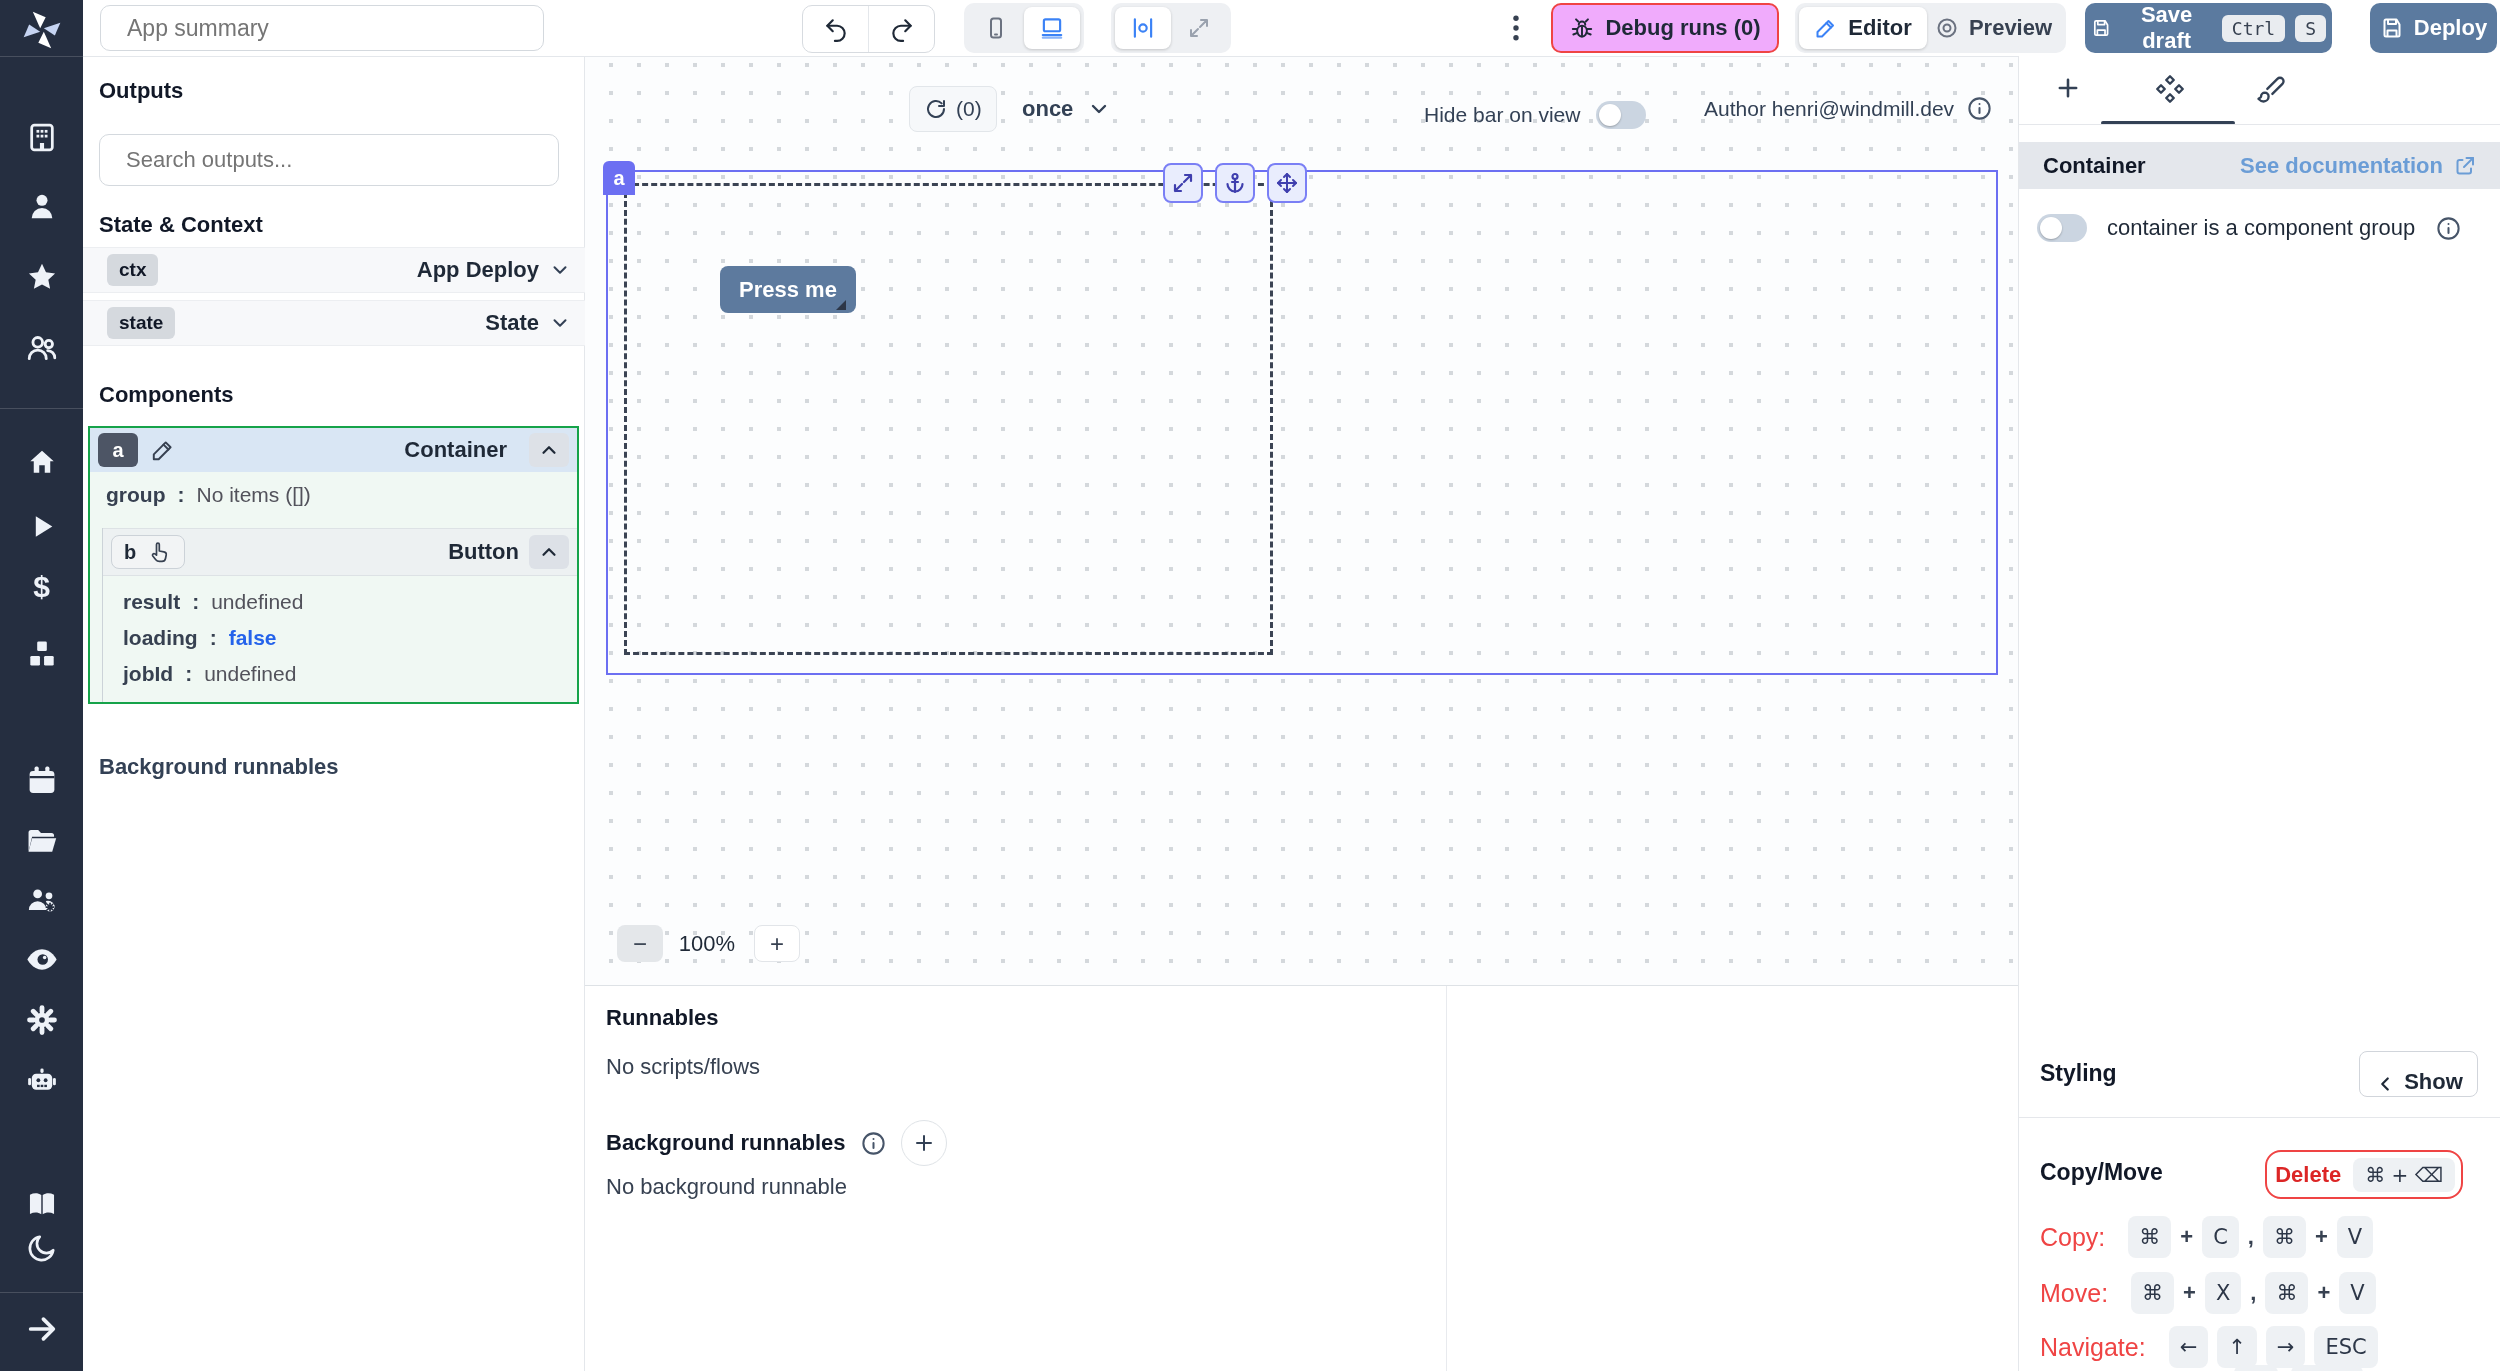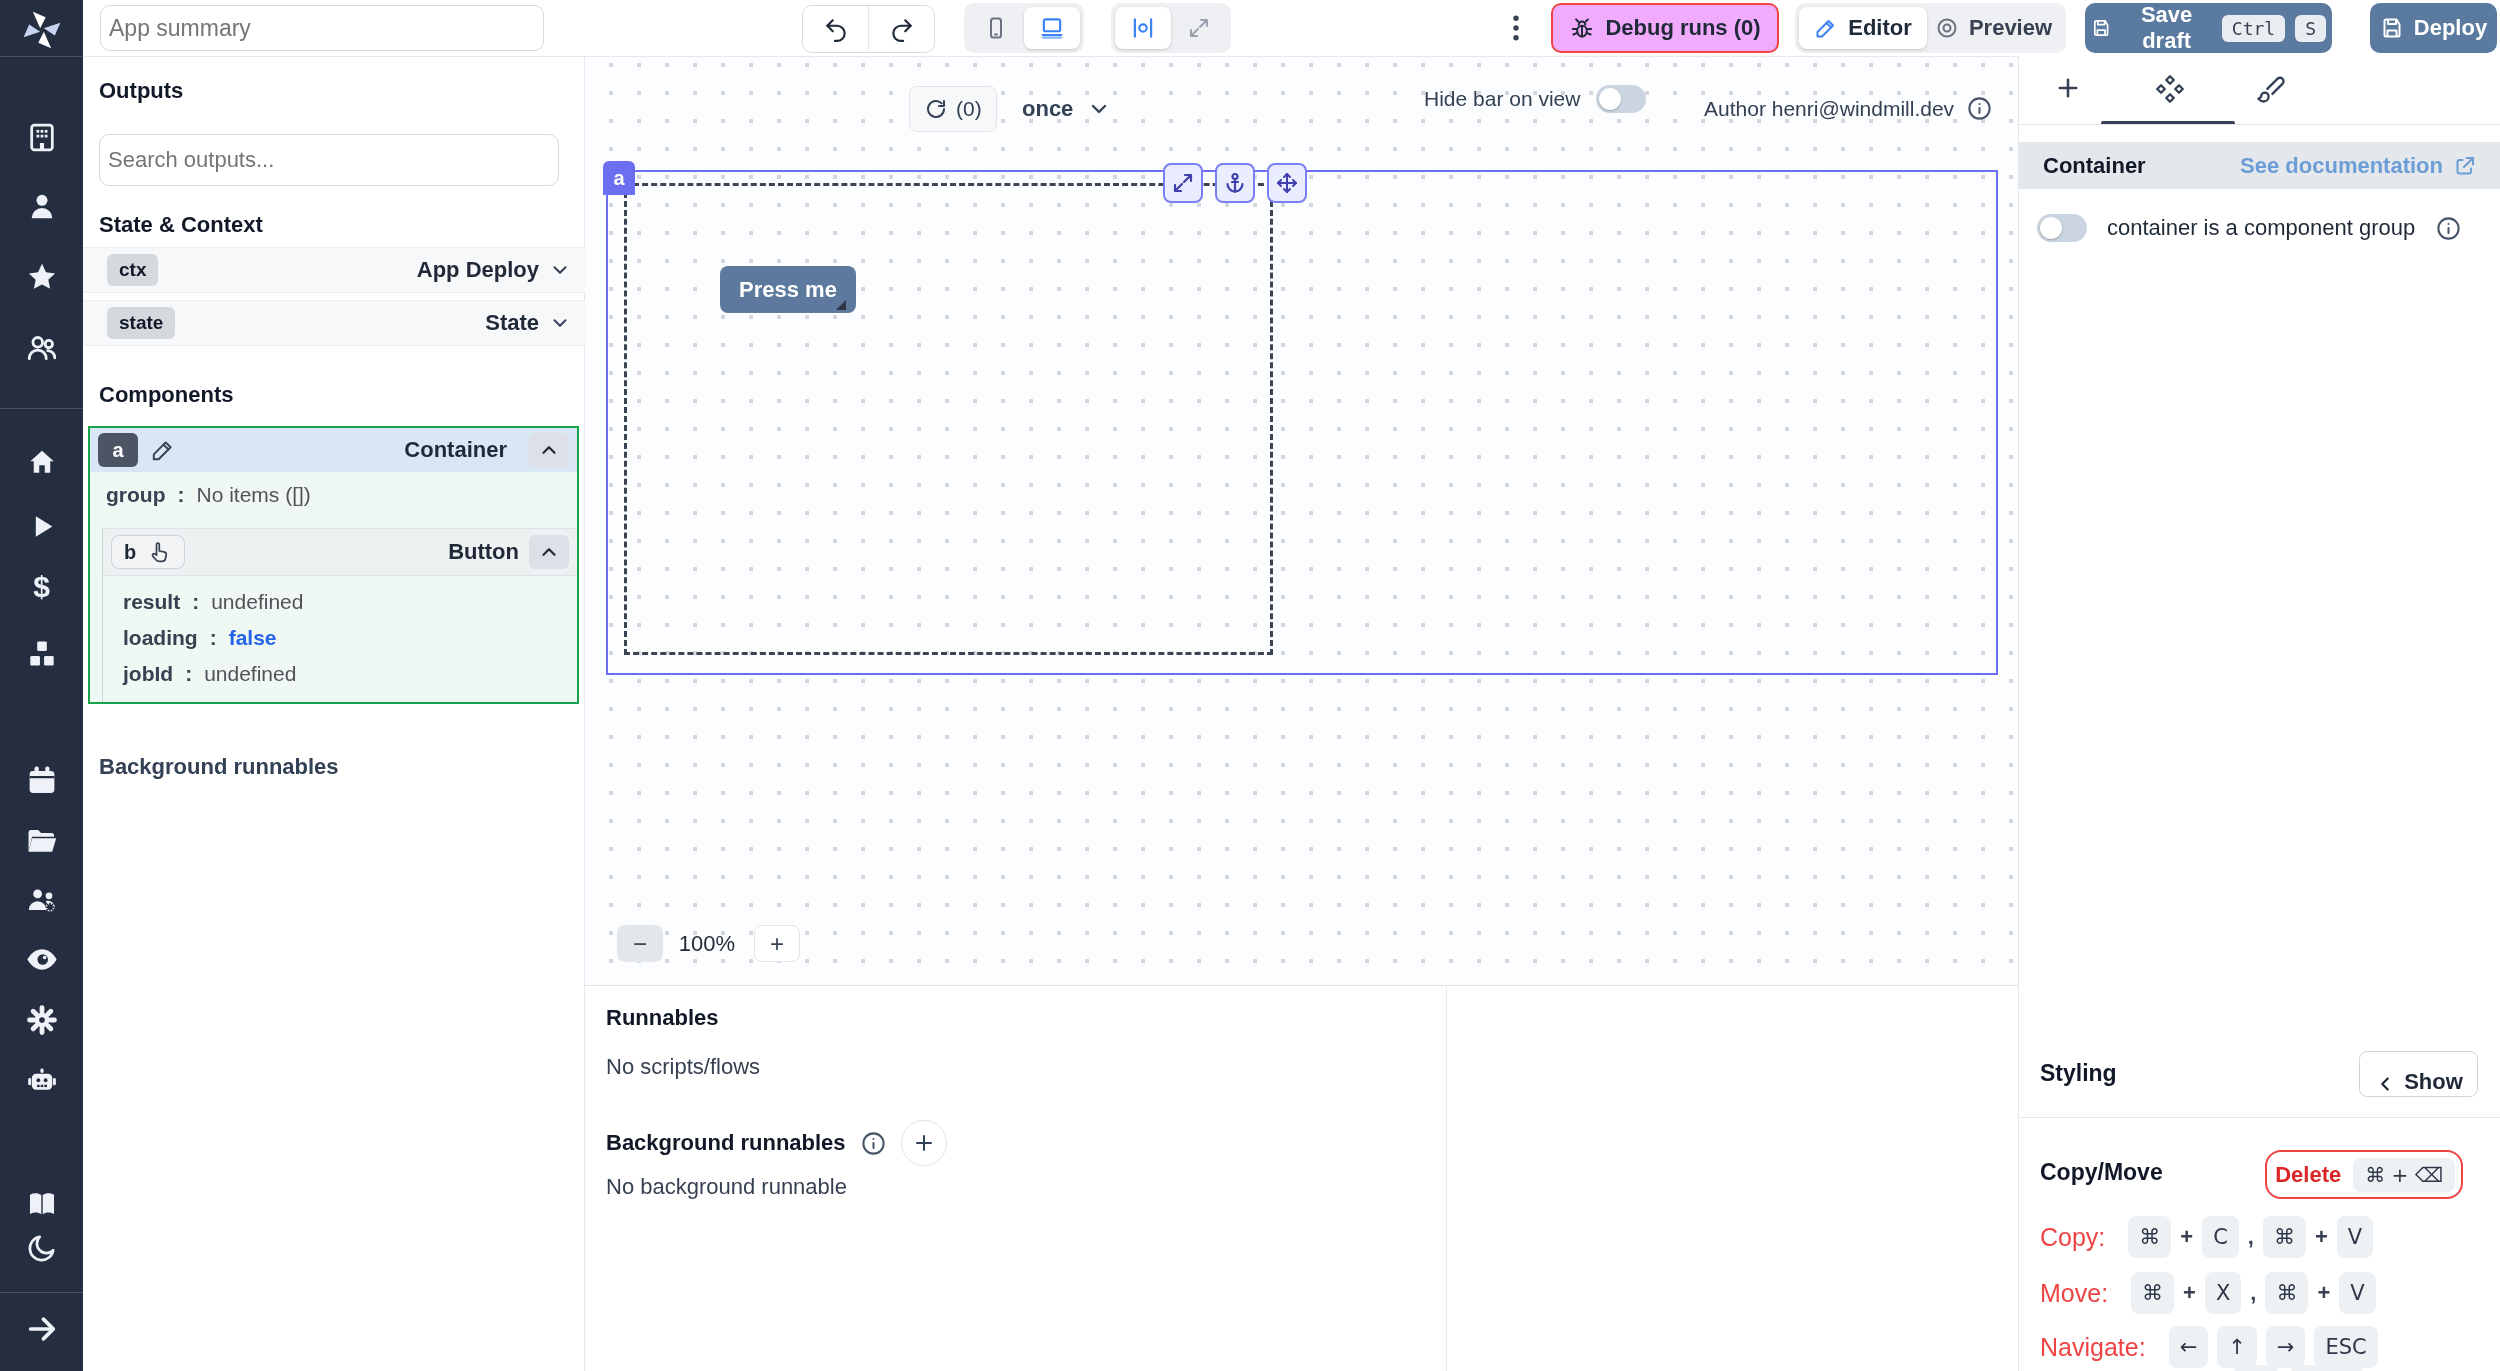--- a/index.html
+++ b/index.html
@@ -12,21 +12,21 @@
   input{font-family:"Liberation Sans",sans-serif}
 
   
   #rail{position:absolute;left:0;top:0;width:83px;height:1371px;background:#252e40}
   .rail-ic{position:absolute;left:50%;transform:translateX(-50%)}
   .rail-div{position:absolute;left:0;width:83px;height:1px;background:rgba(255,255,255,.16)}
 
   
   #topbar{position:absolute;left:83px;top:0;width:2417px;height:56px;background:#fff;border-bottom:1px solid #e4e7eb}
   .tb-input{position:absolute;box-sizing:border-box;border:1px solid #d4d9de;border-radius:10px;
-            color:#6b7280;font-size:23px;padding:0 8px;background:#fff;outline:none}
+            color:#6b7280;font-size:23px;padding:0 26px;background:#fff;outline:none}
   .btn-pair{position:absolute;display:flex;border:1px solid #d7dbe0;border-radius:10px;background:#fff;overflow:hidden}
   .btn-pair > div{width:65px;height:46px;display:flex;align-items:center;justify-content:center}
   .btn-pair > div + div{border-left:1px solid #e4e7eb}
   .seg-group{position:absolute;background:#eef0f3;border-radius:10px;display:flex;align-items:center;padding:4px;box-sizing:border-box}
   .seg{display:flex;align-items:center;justify-content:center;gap:10px;border-radius:8px;height:42px}
   .seg.on{background:#fff;box-shadow:0 1px 3px rgba(0,0,0,.18)}
   .btn-outline{position:absolute;background:#f0abfc;border:2px solid #ef4444;border-radius:10px;
                display:flex;align-items:center;justify-content:center;gap:10px;
                font-weight:700;font-size:22px;color:#1f2937}
   .btn-slate{position:absolute;background:#5b7a9f;border:none;border-radius:10px;
@@ -457,21 +457,21 @@
       </svg>
       <span>(0)</span>
     </button>
     <div class="abs flex" style="left:437px;top:29px;height:46px;gap:14px;cursor:pointer">
       <span style="font-size:22px;font-weight:700;color:#334155">once</span>
       <svg width="24" height="24" viewBox="0 0 24 24" fill="none" stroke="#334155" stroke-width="2.4" stroke-linecap="round" stroke-linejoin="round">
           <path d="m6 9 6 6 6-6"></path>
         </svg>
     </div>
 
-    <div class="abs flex" style="left:839px;top:28px;gap:16px">
+    <div class="abs flex" style="left:839px;top:44px;gap:16px">
       <span style="font-size:21px;color:#334155">Hide bar on view</span>
       <button class="toggle"></button>
     </div>
     <div class="abs flex" style="left:1119px;top:38px;gap:12px">
       <span style="font-size:21px;color:#334155">Author henri@windmill.dev</span>
       <svg width="27" height="27" viewBox="0 0 24 24" fill="none" stroke="#475569" stroke-width="1.8" stroke-linecap="round">
         <circle cx="12" cy="12" r="9"></circle>
           <path d="M12 8h.01M12 11.5V16"></path>
       </svg>
     </div>

